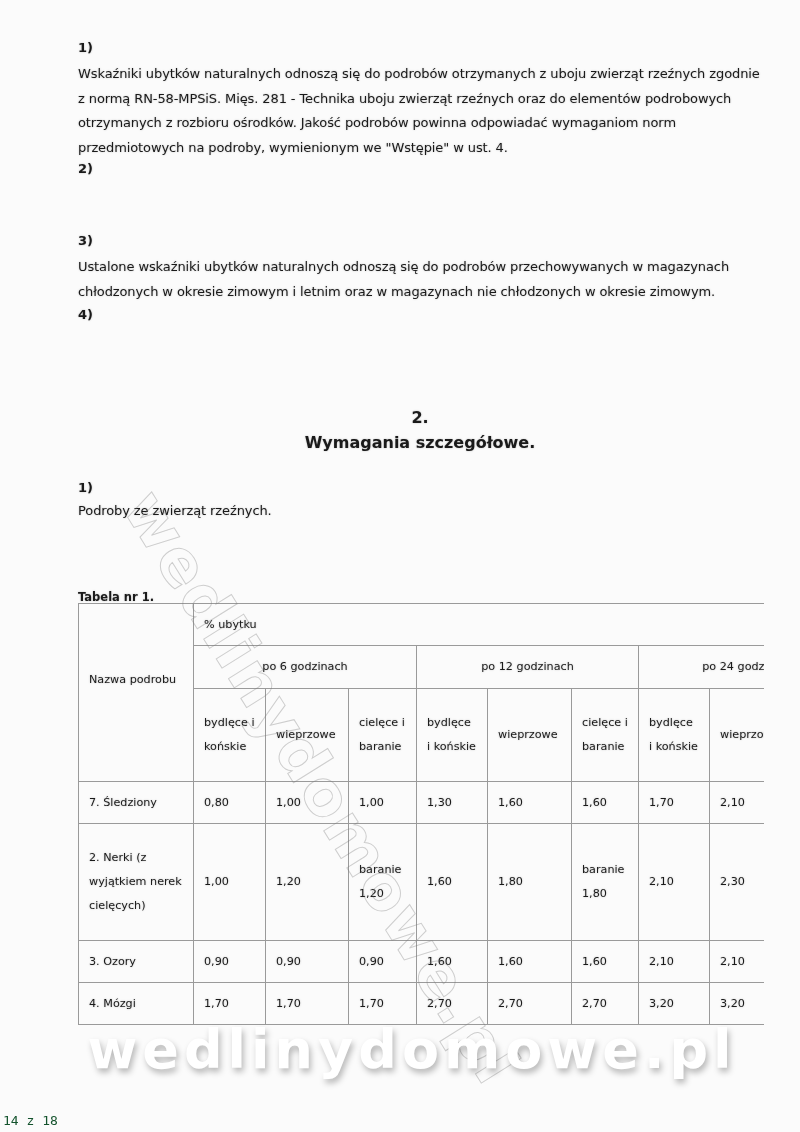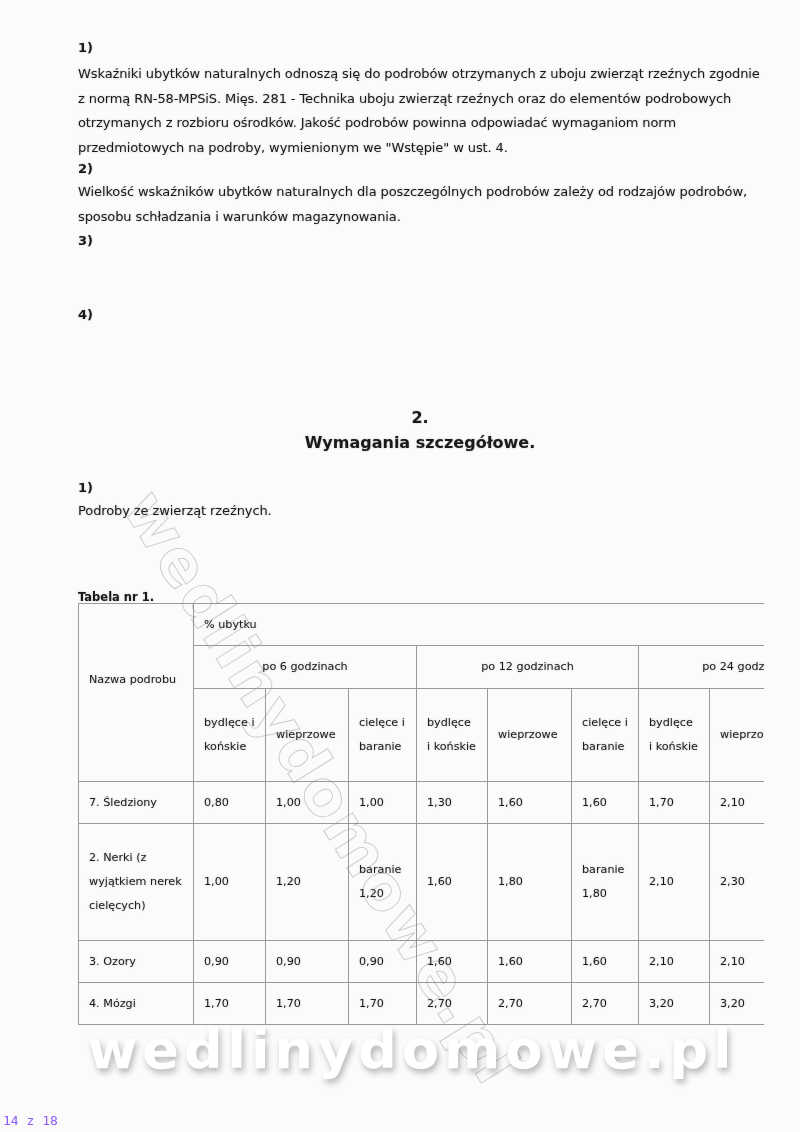--- a/index.html
+++ b/index.html
@@ -42,36 +42,36 @@
     font-size:62px; font-weight:bold; color:transparent; -webkit-text-stroke:1px rgba(120,120,120,0.35);
     letter-spacing:2px; white-space:nowrap; pointer-events:none; font-family:"DejaVu Sans", sans-serif;
   }
   .wm-big {
     position:absolute; left:82px; top:1018px; width:660px; text-align:center;
     font-size:54px; font-weight:bold; color:#ffffff; letter-spacing:5px;
     text-shadow:2px 4px 6px rgba(0,0,0,0.28); white-space:nowrap; pointer-events:none;
     font-family:"DejaVu Sans", sans-serif;
   }
   .page-num {
-    position:absolute; left:3px; top:1113px; font-size:13px; color:#8b5cf6;
+    position:absolute; left:3px; top:1113px; font-size:13px; color:#14532d;
     font-family:"DejaVu Sans Mono", monospace;
   }
 </style>
 </head>
 <body>
 
 <div class="page">
 
   <div class="num txt" style="top:40px;">1)</div>
   <div class="para txt" style="top:62px;">Wskaźniki ubytków naturalnych odnoszą się do podrobów otrzymanych z uboju zwierząt rzeźnych zgodnie z normą RN-58-MPSiS. Mięs. 281 - Technika uboju zwierząt rzeźnych oraz do elementów podrobowych otrzymanych z rozbioru ośrodków. Jakość podrobów powinna odpowiadać wymaganiom norm przedmiotowych na podroby, wymienionym we "Wstępie" w ust. 4.</div>
 
   <div class="num txt" style="top:161px;">2)</div>
-  <div class="para txt" style="top:180px;">Wielkość wskaźników ubytków naturalnych dla poszczególnych podrobów zależy od rodzajów podrobów, sposobu schładzania i warunków magazynowania.</div>
 
   <div class="num txt" style="top:233px;">3)</div>
+  <div class="para txt" style="top:255px;">Ustalone wskaźniki ubytków naturalnych odnoszą się do podrobów przechowywanych w magazynach chłodzonych w okresie zimowym i letnim oraz w magazynach nie chłodzonych w okresie zimowym.</div>
 
   <div class="num txt" style="top:307px;">4)</div>
 
   <div class="heading txt" style="top:408px;">2.</div>
   <div class="heading txt" style="top:433px;">Wymagania szczegółowe.</div>
 
   <div class="num txt" style="top:480px;">1)</div>
   <div class="para txt" style="top:500px; line-height:22px;">Podroby ze zwierząt rzeźnych.</div>
 
   <div class="tbl-caption txt">Tabela nr 1.</div>

